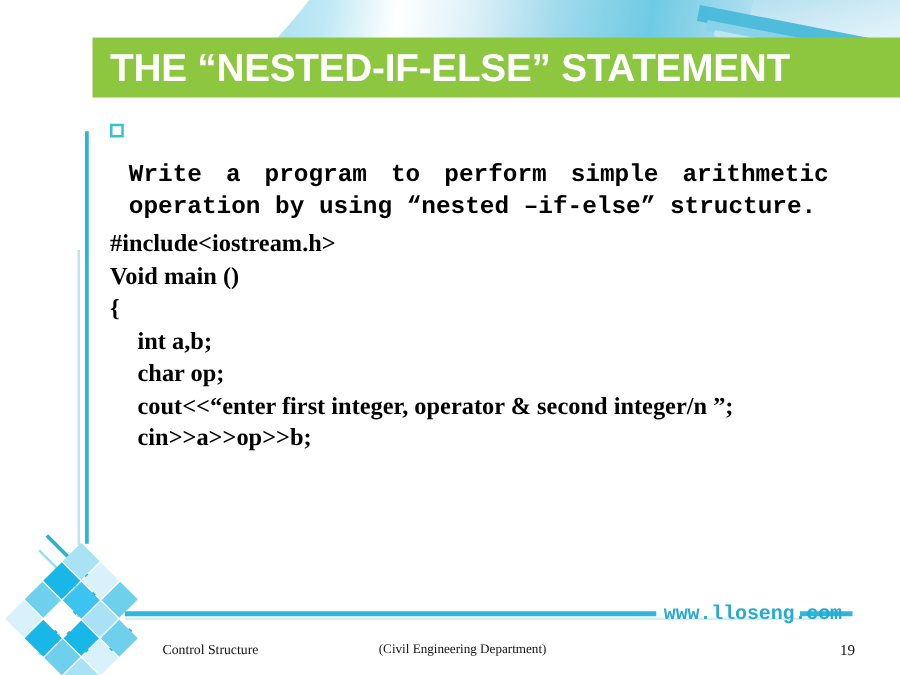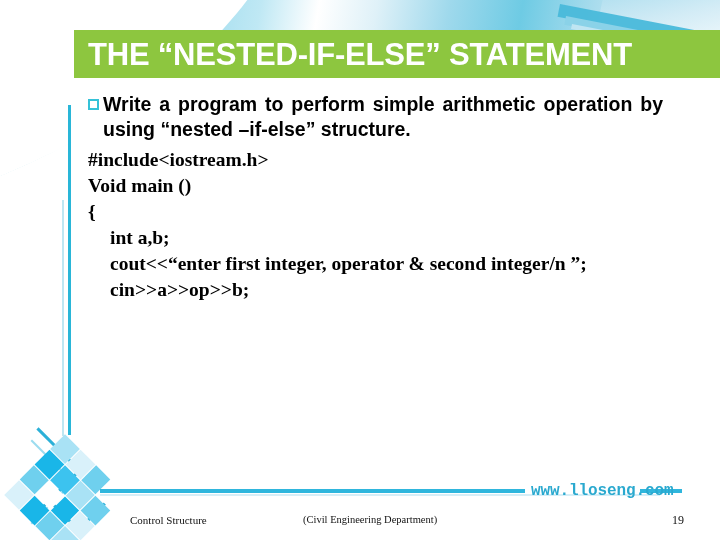--- a/index.html
+++ b/index.html
@@ -252,28 +252,29 @@
     flex: 0 0 auto;
     width: 11px;
     height: 11px;
     border: 2px solid #35c2d8;
     box-sizing: border-box;
     margin-top: 7px;
     margin-right: 4px;
     background: transparent;
   }
   .bullet-text {
-    font-family: Liberation Sans, sans-serif;
+    font-family: Liberation Mono, monospace;
     font-weight: bold;
     font-size: 19.5px;
     line-height: 1.28;
     color: #000000;
     text-align: justify;
     text-justify: inter-word;
     width: 560px;
+    margin-top: 36px;
   }
   .code-line {
     font-family: "Liberation Serif", serif;
     font-weight: bold;
     font-size: 19.5px;
     line-height: 1.33;
     color: #000000;
     white-space: pre-wrap;
   }
   .code-line.l0 { margin-left: 0px; }
@@ -373,20 +374,21 @@
       <span class="bullet-sq"></span>
       <span class="bullet-text">Write a program to perform simple arithmetic operation by using “nested –if-else” structure.</span>
     </div>
 
     <div class="gap-sm"></div>
 
     <div class="code-line l0">#include&lt;iostream.h&gt;</div>
     <div class="code-line l0">Void main ()</div>
     <div class="code-line l0">{</div>
     <div class="code-line l1">int a,b;</div>
+    <div class="code-line l1">char op;</div>
     <div class="code-line l1">cout&lt;&lt;“enter first integer, operator &amp; second integer/n ”;</div>
     <div class="code-line l1">cin&gt;&gt;a&gt;&gt;op&gt;&gt;b;</div>
   </div>
 
   <div class="web-url">www.lloseng.com</div>
   <div class="foot-left">Control Structure</div>
   <div class="foot-center">(Civil Engineering Department)</div>
   <div class="foot-page">19</div>
 
 </div>

